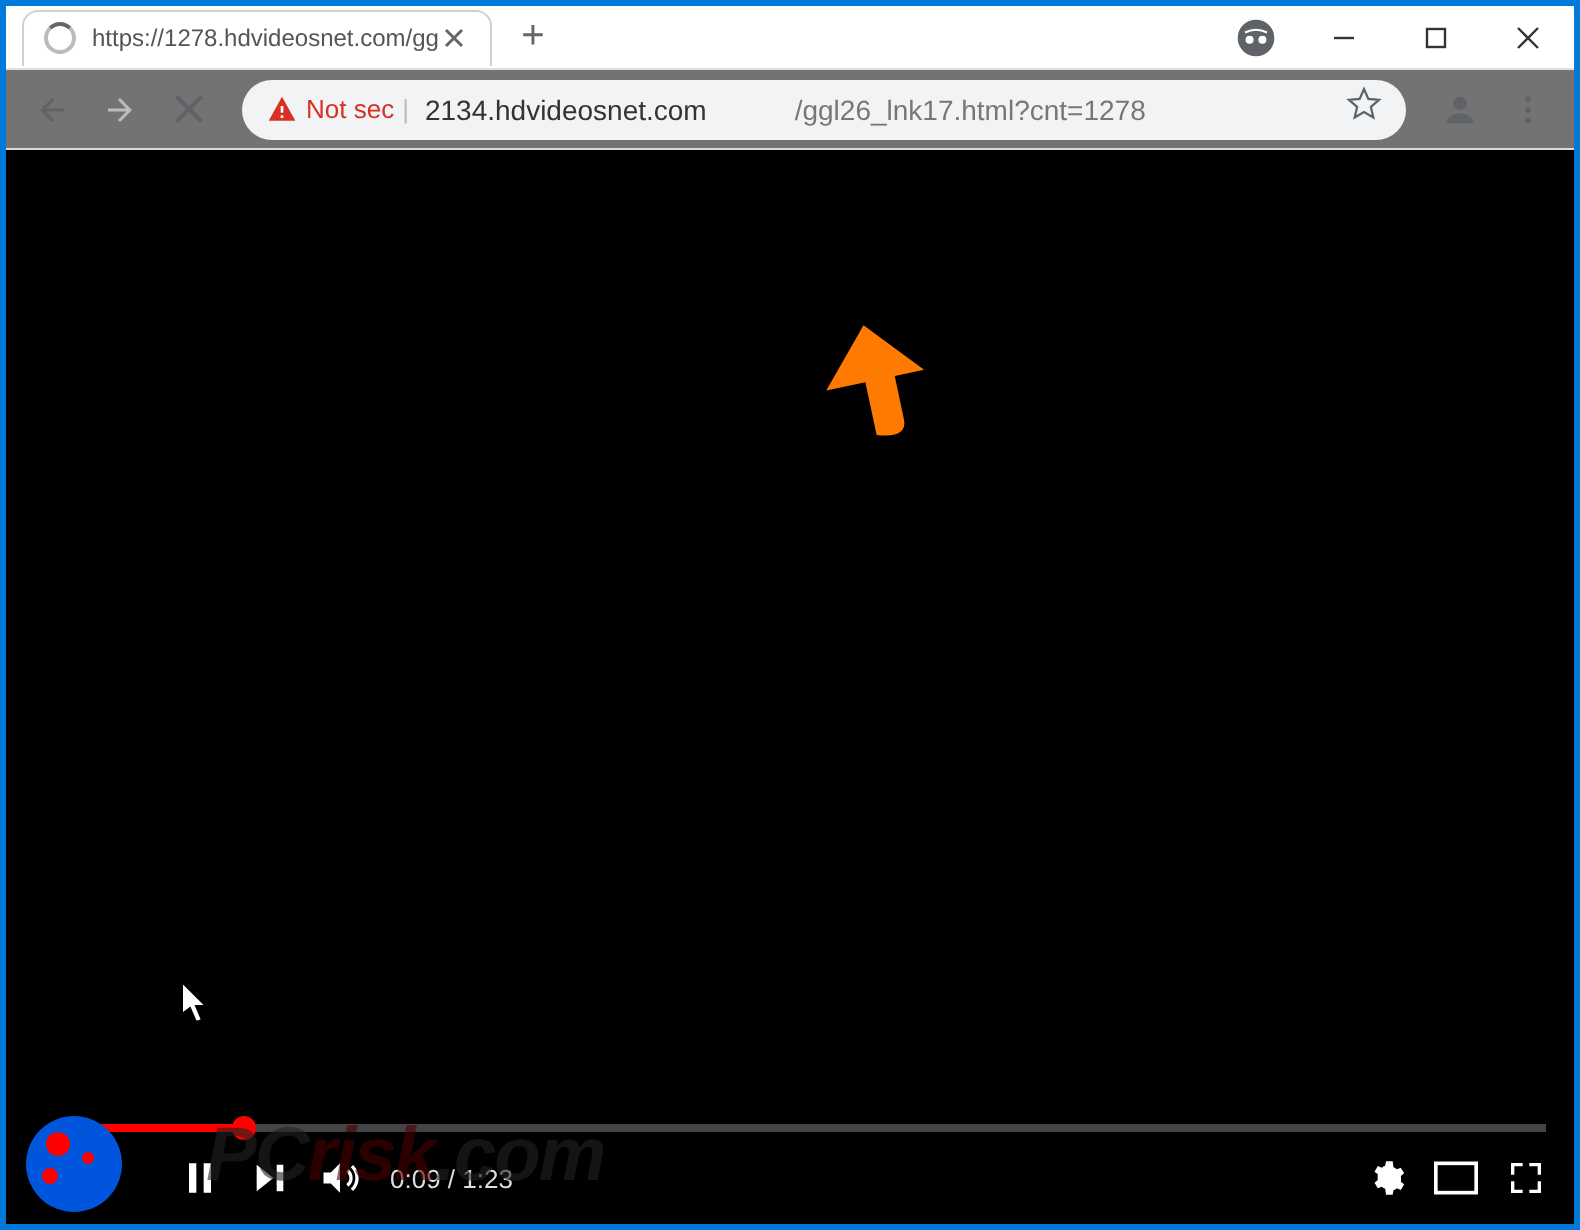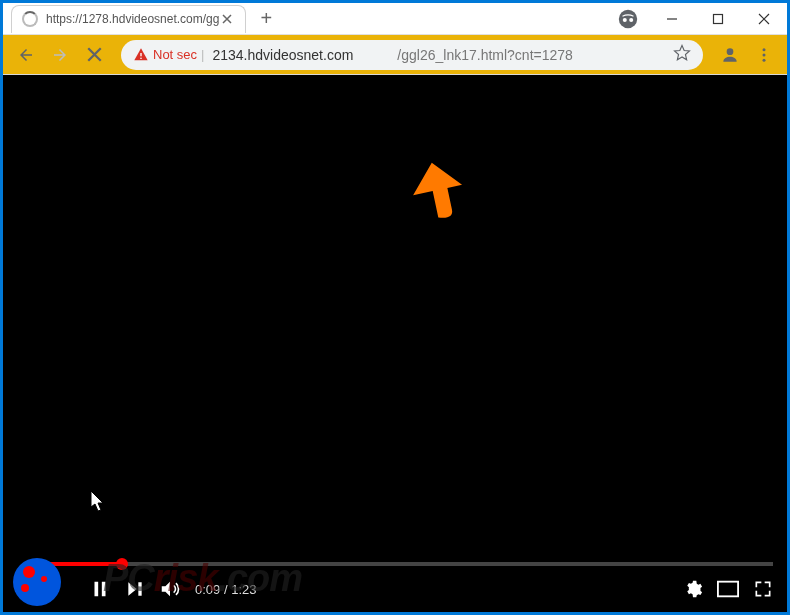--- a/index.html
+++ b/index.html
@@ -9,21 +9,21 @@
 .tab-strip { flex: 1; display: flex; align-items: center; height: 100%; padding-left: 8px; }
 .tab { height: 28px; background: #fff; border-radius: 8px 8px 0 0; display: flex; align-items: center; padding: 0 10px; max-width: 240px; min-width: 200px; position: relative; border: 1px solid #d0d0d0; border-bottom: none; }
 .tab-favicon { width: 16px; height: 16px; border: 2px solid #bbb; border-top-color: #666; border-radius: 50%; margin-right: 8px; animation: spin 0.8s linear infinite; }
 @keyframes spin { to { transform: rotate(360deg); } }
 .tab-title { font-size: 12px; color: #555; flex: 1; white-space: nowrap; overflow: hidden; text-overflow: ellipsis; }
 .tab-close { width: 16px; height: 16px; display: flex; align-items: center; justify-content: center; cursor: pointer; font-size: 14px; color: #666; }
 .new-tab { width: 28px; height: 28px; display: flex; align-items: center; justify-content: center; cursor: pointer; color: #666; font-size: 20px; margin-left: 6px; }
 .win-controls { display: flex; }
 .win-btn { width: 46px; height: 32px; display: flex; align-items: center; justify-content: center; color: #555; cursor: pointer; }
 .incognito-badge { width: 22px; height: 22px; margin-right: 10px; }
-.toolbar { height: 40px; background: #eab308; display: flex; align-items: center; padding: 0 8px; gap: 4px; border-bottom: 1px solid #dadada; }
+.toolbar { height: 40px; background: #737373; display: flex; align-items: center; padding: 0 8px; gap: 4px; border-bottom: 1px solid #dadada; }
 .nav-btn { width: 30px; height: 30px; display: flex; align-items: center; justify-content: center; border-radius: 50%; cursor: pointer; color: #5f6368; }
 .nav-btn.disabled { color: #bdbdbd; }
 .omnibox { flex: 1; height: 30px; background: #f1f3f4; border-radius: 15px; display: flex; align-items: center; padding: 0 12px; margin: 0 8px; gap: 8px; }
 .security-icon { color: #d93025; display: flex; align-items: center; gap: 4px; font-size: 13px; }
 .url-text { font-size: 14px; color: #555; flex: 1; white-space: nowrap; overflow: hidden; }
 .url-text .domain { color: #333; }
 .url-text .path { color: #777; margin-left: 44px; }
 .star-btn { color: #5f6368; }
 .content { flex: 1; background: #000; position: relative; }
 .arrow-pointer { position: absolute; top: 87px; left: 410px; width: 50px; height: 60px; z-index: 10; }

